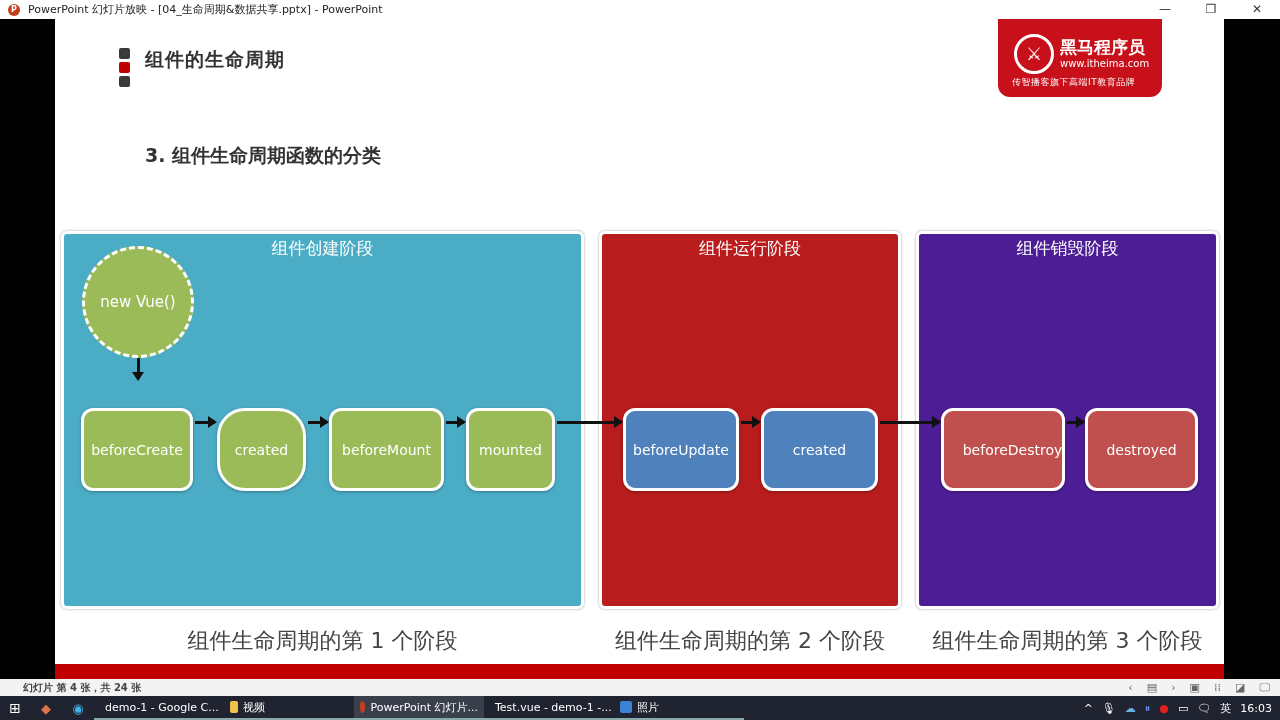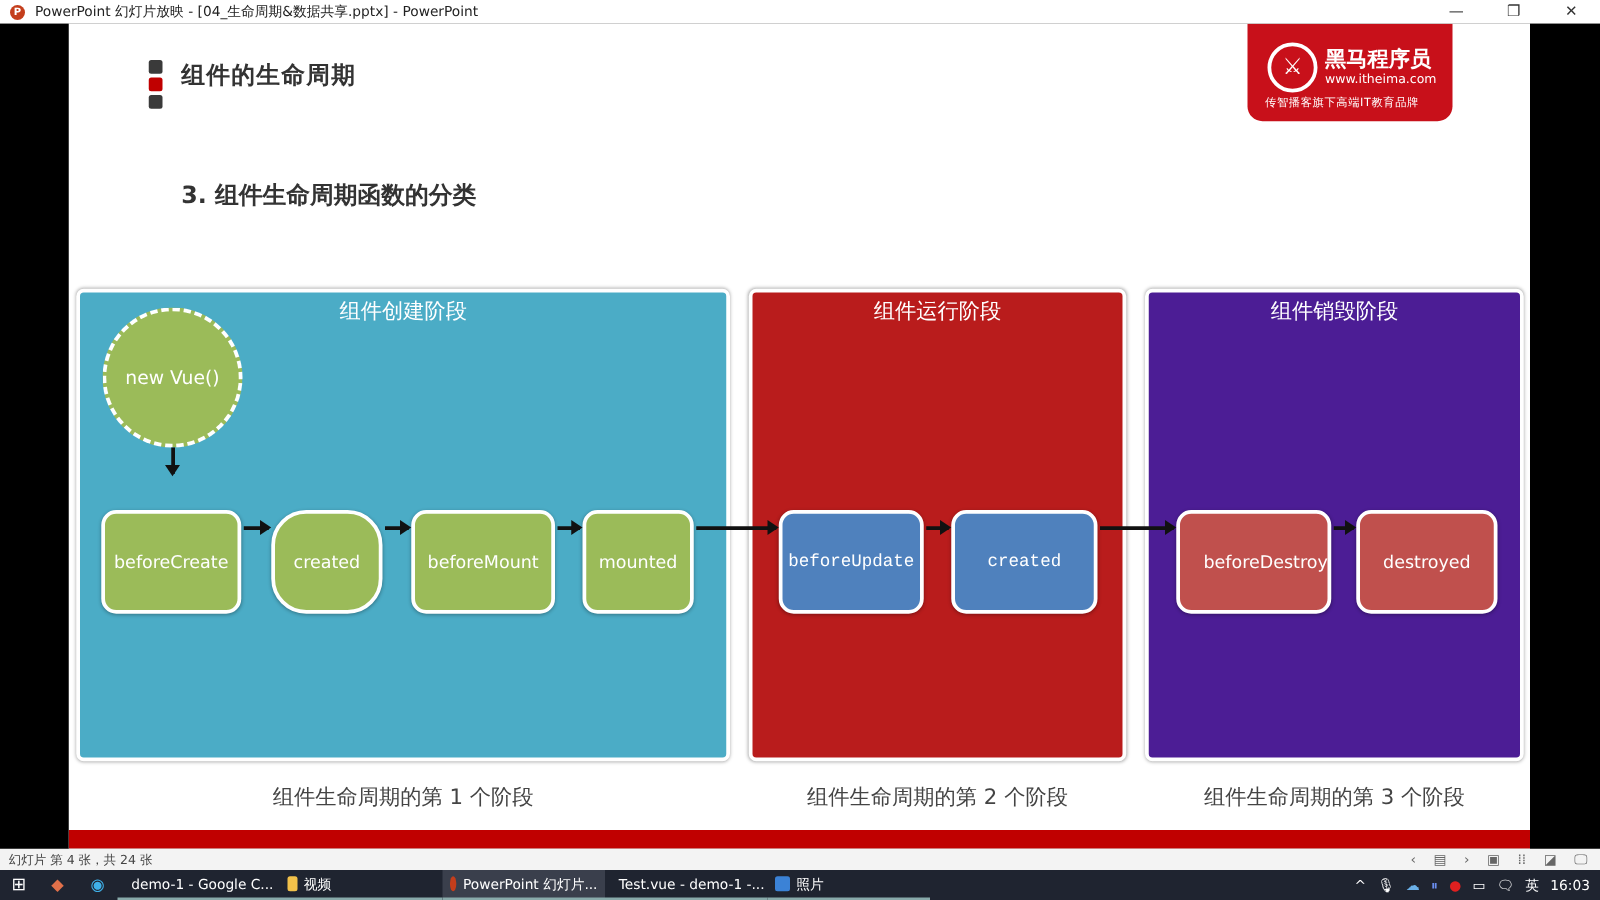--- a/index.html
+++ b/index.html
@@ -21,31 +21,31 @@
   .logo .brand { position: absolute; left: 62px; top: 17px; font-size: 17px; font-weight: bold; }
   .logo .url { position: absolute; left: 62px; top: 39px; font-size: 10px; }
   .logo .slogan { position: absolute; left: 14px; top: 57px; font-size: 9px; letter-spacing: 0.5px; }
   .phase { position: absolute; top: 212px; height: 378px; border-radius: 6px; border: 3px solid #fff; box-shadow: 0 0 3px rgba(0,0,0,0.35); }
   .phase .phase-title { position: absolute; top: 3px; width: 100%; text-align: center; font-size: 17px; color: #fff; }
   .p1 { left: 6px; width: 523px; background: #4bacc6; }
   .p2 { left: 544px; width: 302px; background: #b91c1c; }
   .p3 { left: 861px; width: 303px; background: #4c1d95; }
   .node { position: absolute; top: 362px; height: 83px; border: 3px solid #fff; border-radius: 12px; color: #fff; font-size: 14px; display: flex; align-items: center; justify-content: center; box-shadow: 0 1px 3px rgba(0,0,0,0.3); margin-top: 27px; }
   .green { background: #9bbb59; }
-  .blue { background: #4f81bd; font-family: Liberation Mono, monospace; }
+  .blue { background: #4f81bd; }
   .red { background: #c0504d; }
   .newvue { position: absolute; left: 27px; top: 227px; width: 112px; height: 112px; border-radius: 50%; background: #9bbb59; border: 3px dashed #fff; color: #fff; font-size: 15px; display: flex; align-items: center; justify-content: center; }
   .arrow { position: absolute; height: 3px; background: #111; }
   .arrow::after { content: ""; position: absolute; right: -2px; top: -5px; border-left: 9px solid #111; border-top: 6px solid transparent; border-bottom: 6px solid transparent; }
   .varrow { position: absolute; width: 3px; background: #111; }
   .varrow::after { content: ""; position: absolute; bottom: -2px; left: -5px; border-top: 9px solid #111; border-left: 6px solid transparent; border-right: 6px solid transparent; }
-  .caption { position: absolute; top: 607px; font-size: 17px; color: #444; text-align: center; }
+  .caption { position: absolute; top: 607px; font-size: 22px; color: #444; text-align: center; }
   .slide-footer { position: absolute; left: 0; top: 645px; width: 1169px; height: 15px; background: #c00000; }
   .statusbar { position: absolute; left: 0; top: 679px; width: 1280px; height: 17px; background: #f3f3f3; font-size: 10px; color: #444; display: flex; align-items: center; }
-  .statusbar .status-text { margin-left: 7px; }
+  .statusbar .status-text { margin-left: 23px; font-weight: bold; }
   .statusbar .view-icons { position: absolute; right: 10px; top: 0; display: flex; gap: 14px; font-size: 11px; color: #666; line-height: 17px; }
   .taskbar { position: absolute; left: 0; top: 696px; width: 1280px; height: 24px; background: #1f2430; display: flex; align-items: center; color: #fff; font-size: 11px; }
   .tb-start { width: 30px; text-align: center; font-size: 14px; }
   .tb-icon { width: 32px; text-align: center; font-size: 13px; }
   .tb-app { height: 24px; display: flex; align-items: center; padding: 0 6px; gap: 5px; border-bottom: 2px solid #8aa; width: 130px; overflow: hidden; white-space: nowrap; }
   .tb-app.active { background: #3a3f4c; }
   .tb-app .ico { width: 12px; height: 12px; border-radius: 2px; font-size: 9px; text-align: center; line-height: 12px; }
   .tray { position: absolute; right: 8px; top: 0; height: 24px; display: flex; align-items: center; gap: 9px; font-size: 11px; }
 </style>
 </head>

